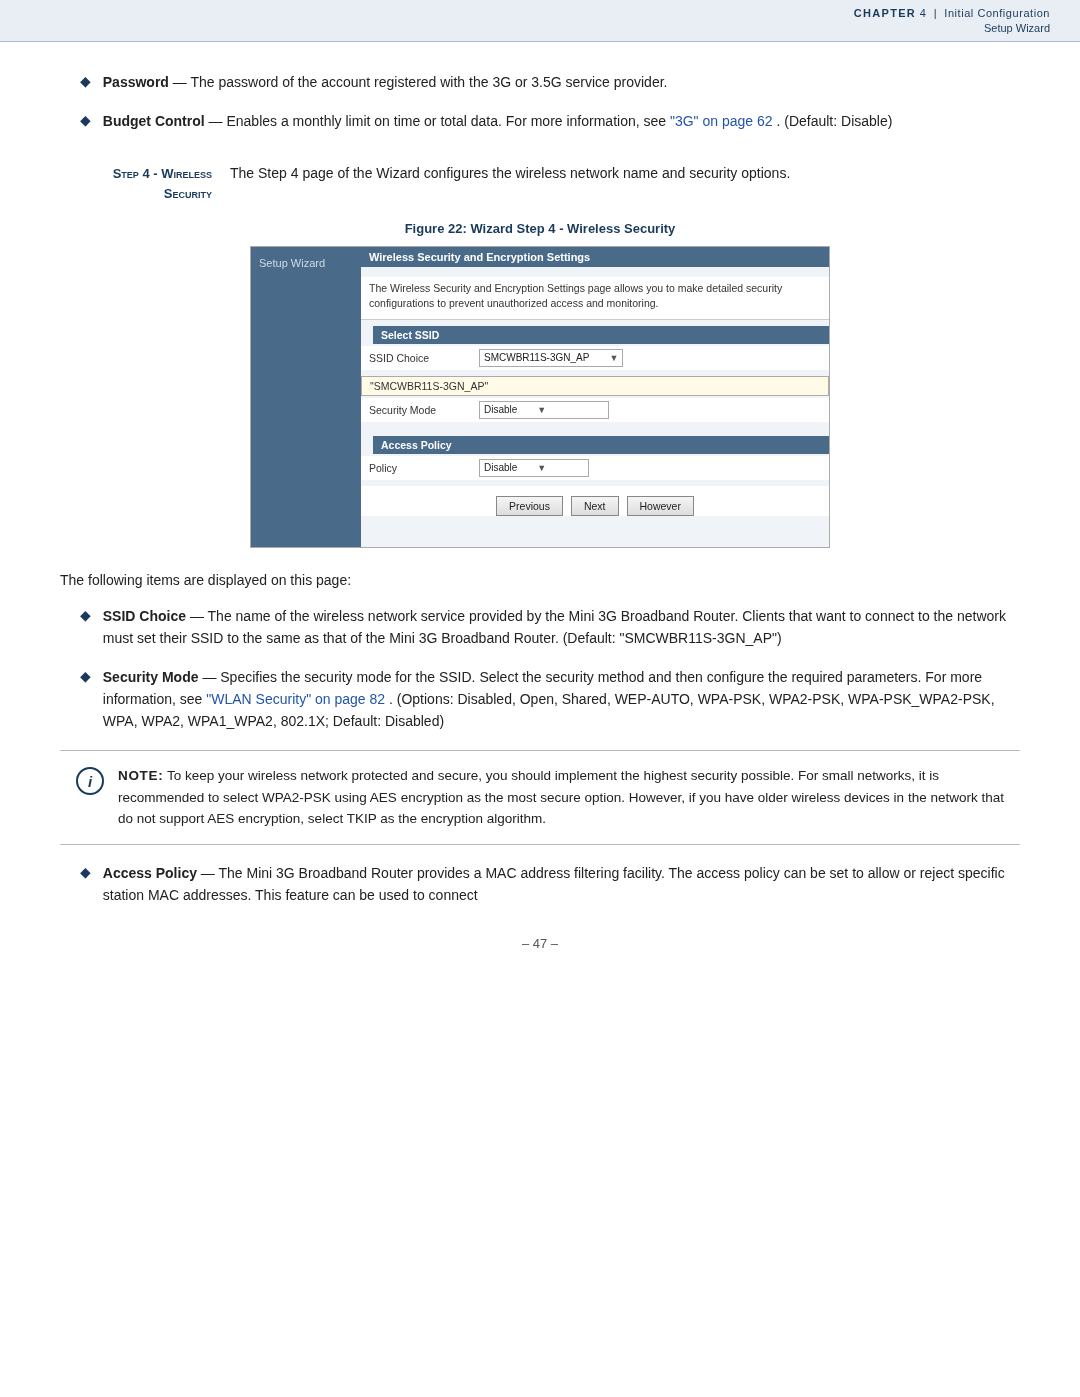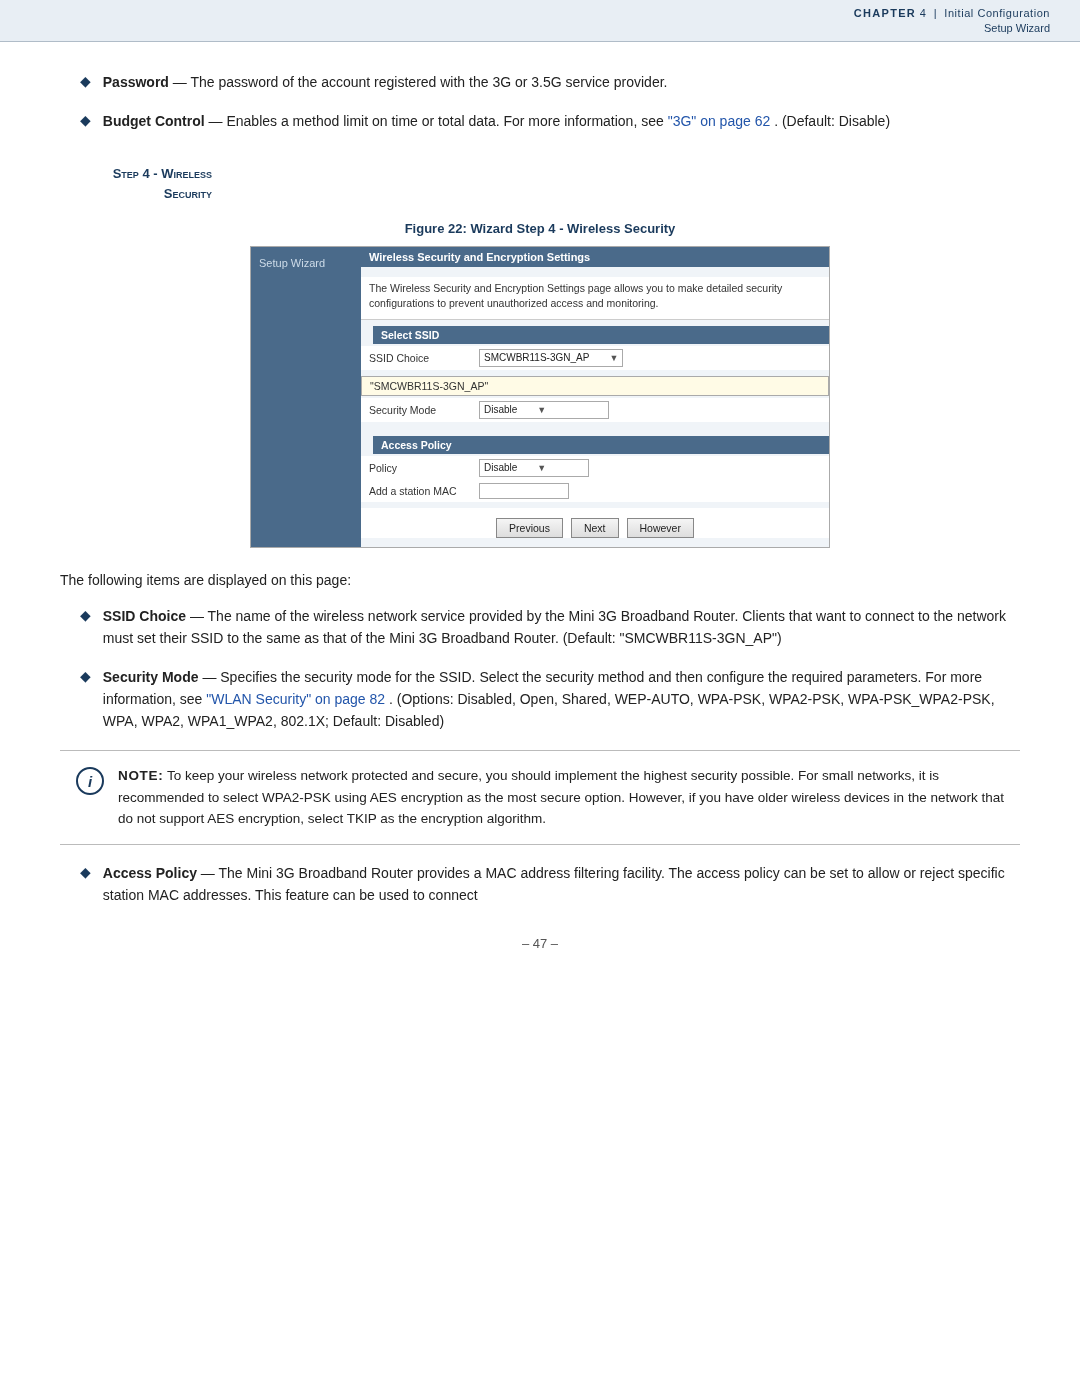--- a/index.html
+++ b/index.html
@@ -273,31 +273,32 @@
     <span class="bullet-text">
       <strong>Password</strong>
       <span> — The password of the account registered with the 3G or 3.5G service provider.</span>
     </span>
   </div>
 
   <div class="bullet-item">
     <span class="bullet-diamond">◆</span>
     <span class="bullet-text">
       <strong>Budget Control</strong>
-      <span> — Enables a method limit on time or total data. For more information, see </span>
+      <span> — Enables a monthly limit on time or total data. For more information, see </span>
       <a>"3G" on page 62</a>
       <span>. (Default: Disable)</span>
     </span>
   </div>
 
   <div class="step-section">
     <div class="step-label">
       <span>Step 4 - Wireless</span><br>
       <span>Security</span>
     </div>
+    <div class="step-body">The Step 4 page of the Wizard configures the wireless network name and security options.</div>
   </div>
 
   <div class="figure-caption">Figure 22:  Wizard Step 4 - Wireless Security</div>
 
   <div class="wizard-screenshot">
 
     <div class="wizard-sidebar">
       <div>Setup Wizard</div>
     </div>
 
@@ -327,24 +328,20 @@
       <div style="height:8px;"></div>
 
       <div class="wiz-subsection-header">Access Policy</div>
       <div class="wiz-row">
         <div class="wiz-row-label">Policy</div>
         <div class="wiz-select">
           <span>Disable</span>
           <span class="wiz-select-arrow">▼</span>
         </div>
       </div>
-      <div class="wiz-row">
-        <div class="wiz-row-label">Add a station MAC</div>
-        <input class="wiz-input" type="text" value="" style="">
-      </div>
 
       <div class="wiz-buttons">
         <button class="wiz-btn">Previous</button>
         <button class="wiz-btn">Next</button>
         <button class="wiz-btn">However</button>
       </div>
     </div>
   </div>
 
   <p class="following-text">The following items are displayed on this page:</p>

